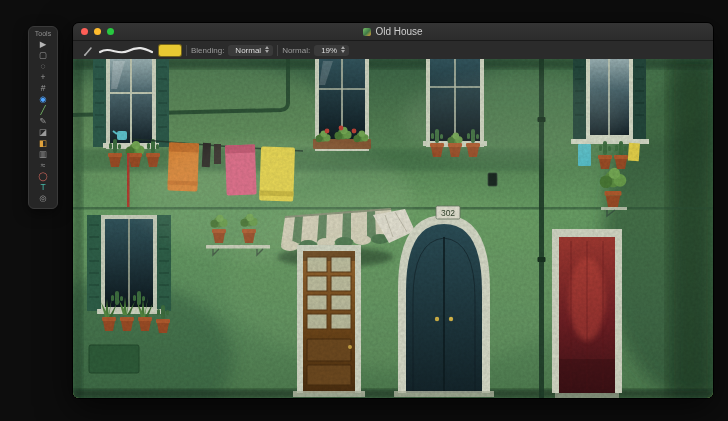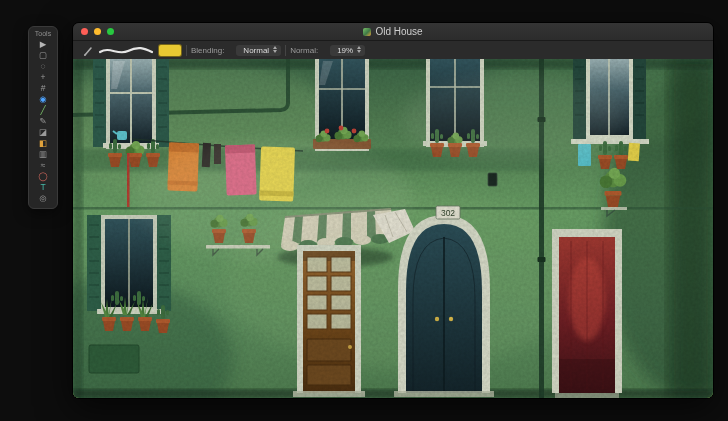--- a/index.html
+++ b/index.html
@@ -26,21 +26,21 @@
   .light.green{background:#28c840;}
   .wtitle{position:absolute;left:0;right:0;display:flex;justify-content:center;align-items:center;
           gap:4px;font-size:10px;color:#cfcfcf;pointer-events:none;}
   .doc-ico{width:8px;height:8px;border-radius:2px;
            background:linear-gradient(135deg,#7cc26a,#3f7a46 55%,#e0a23c);}
 
   .toolbar{height:19px;background:#2b2b2b;border-bottom:1px solid #131313;
            display:flex;align-items:center;gap:4px;padding:0 9px;font-size:8px;color:#9c9c9c;}
   .swatch{width:22px;height:11px;border-radius:3px;border:1px solid rgba(0,0,0,.5);}
   .drop{display:flex;gap:4px;background:#3a3a3a;border-radius:3px;
-        padding:1px 4px 1px 7px;color:#dcdcdc;margin-left:8px;}
+        padding:1px 4px 1px 7px;color:#dcdcdc;}
   .chev{display:flex;flex-direction:column;gap:1px;}
   .chev i{display:block;width:0;height:0;border-left:2.5px solid transparent;border-right:2.5px solid transparent;}
   .chev .up{border-bottom:3px solid #a8a8a8;}
   .chev .dn{border-top:3px solid #a8a8a8;}
   .vdiv{width:1px;height:11px;background:#454545;}
 
   .canvas-wrap{position:absolute;left:0;right:0;top:36px;bottom:0;background:#bef264;}
   .canvas-wrap svg{display:block;width:100%;height:100%;}
 </style>
 </head>

